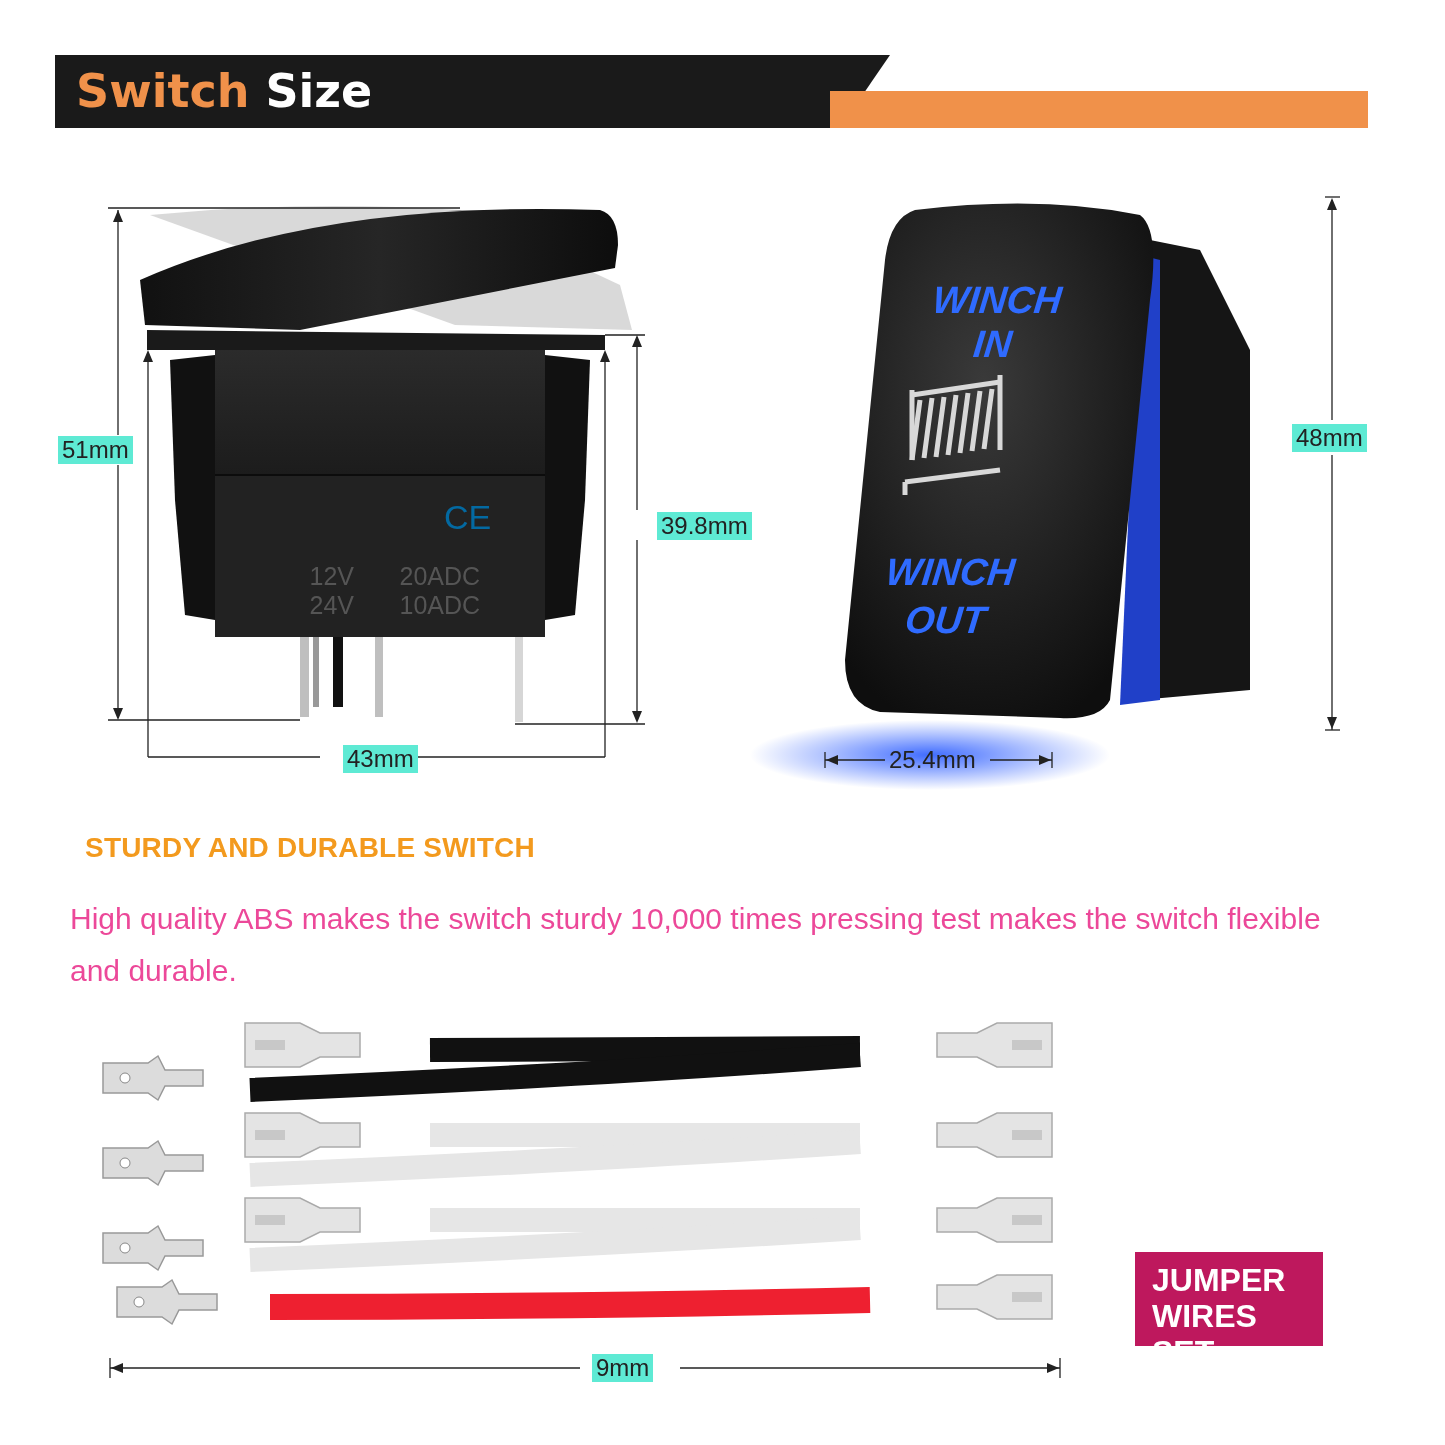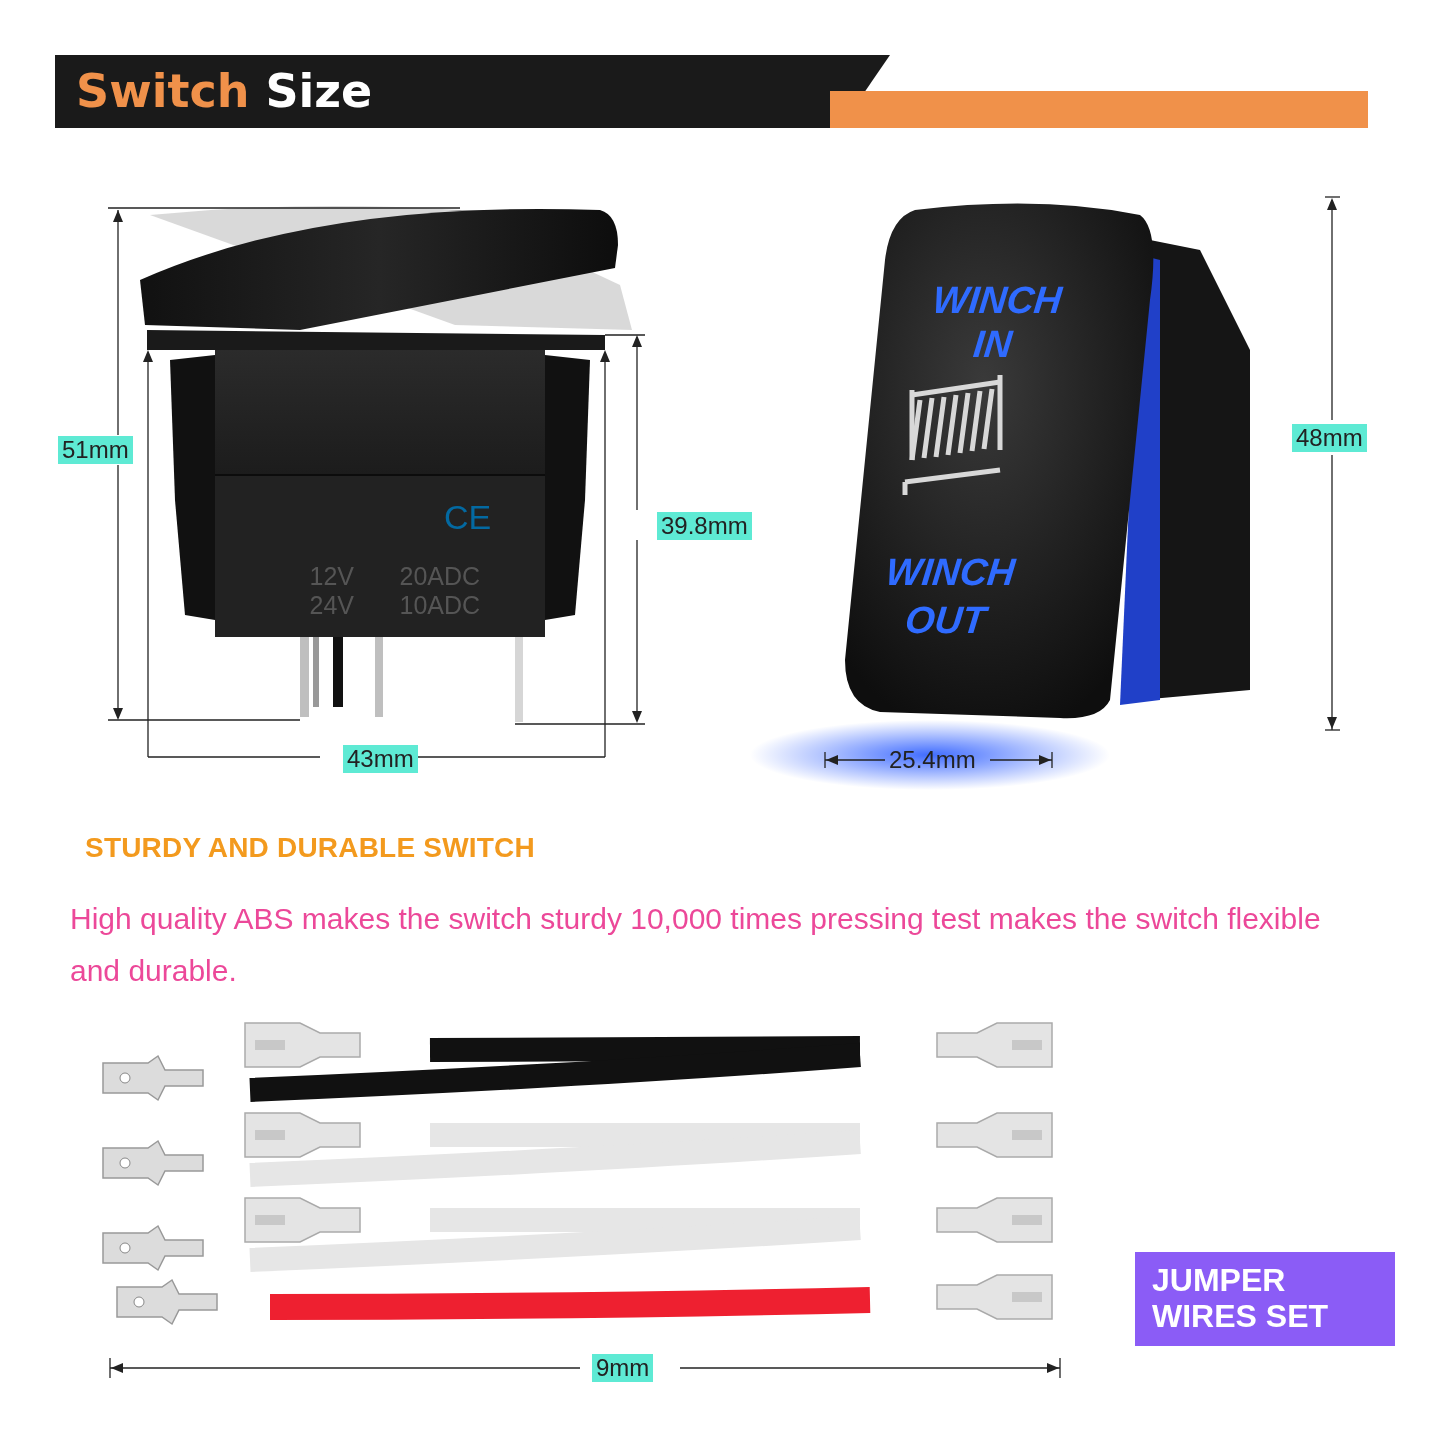--- a/index.html
+++ b/index.html
@@ -6,21 +6,21 @@
   body { width:1445px; height:1445px; position:relative; overflow:hidden; font-family:"Liberation Sans", sans-serif; }
   .abs { position:absolute; }
   .banner-black { left:55px; top:55px; width:835px; height:73px; background:#1a1a1a; clip-path:polygon(0 0, 100% 0, 94% 100%, 0 100%); }
   .banner-orange { left:830px; top:91px; width:538px; height:37px; background:#f0914a; }
   .banner-title { left:76px; top:64px; font-family:"DejaVu Sans", sans-serif; font-weight:bold; font-size:46px; line-height:54px; }
   .banner-title .w1 { color:#f0914a; }
   .banner-title .w2 { color:#ffffff; }
   .dim { font-size:24px; color:#222; background:#5eead4; padding:0 4px; line-height:28px; }
   .sec-h { left:85px; top:832px; color:#f39a1e; font-weight:bold; font-size:28px; letter-spacing:0.2px; }
   .sec-p { left:70px; top:893px; width:1260px; color:#ec4899; font-size:30px; line-height:52px; }
-  .badge { left:1135px; top:1252px; width:260px; height:94px; background:#8b5cf6; color:#fff; font-weight:bold; font-size:32px; line-height:36px; box-sizing:border-box; padding:10px 0 0 17px; }
+  .badge { left:1135px; top:1252px; width:188px; height:94px; background:#be185d; color:#fff; font-weight:bold; font-size:32px; line-height:36px; box-sizing:border-box; padding:10px 0 0 17px; }
   svg { position:absolute; left:0; top:0; }
 </style>
 </head>
 <body>
 
 <div class="abs banner-black"></div>
 <div class="abs banner-orange"></div>
 <div class="abs banner-title">
   <span class="w1">Switch</span>
   <span class="w2">Size</span>

